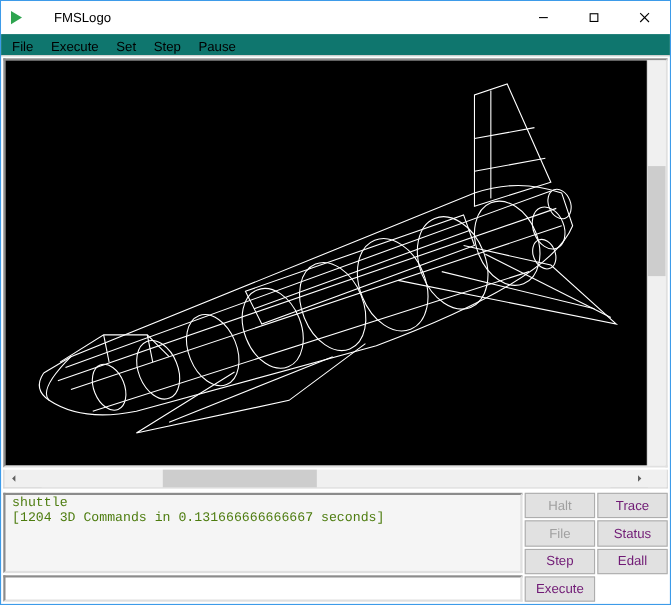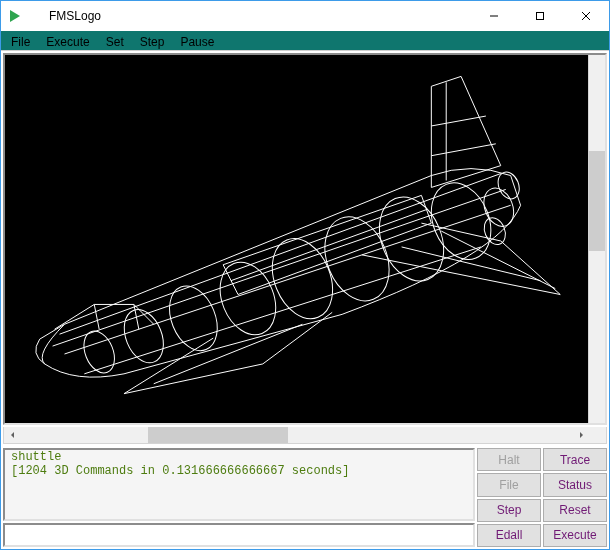--- a/index.html
+++ b/index.html
@@ -264,19 +264,18 @@
       <div class="log-box"><span>shuttle</span>
 <span>[1204 3D Commands in 0.131666666666667 seconds]</span></div>
       <input class="cmd-input" type="text" value="" style="">
     </div>
     <div class="btn-grid">
       <div class="btn disabled">Halt</div>
       <div class="btn">Trace</div>
       <div class="btn disabled">File</div>
       <div class="btn">Status</div>
       <div class="btn">Step</div>
-      <div class="btn">Reset</div>
       <div class="btn">Edall</div>
       <div class="btn">Execute</div>
     </div>
   </div>
 
 </div>
 
 </body></html>

